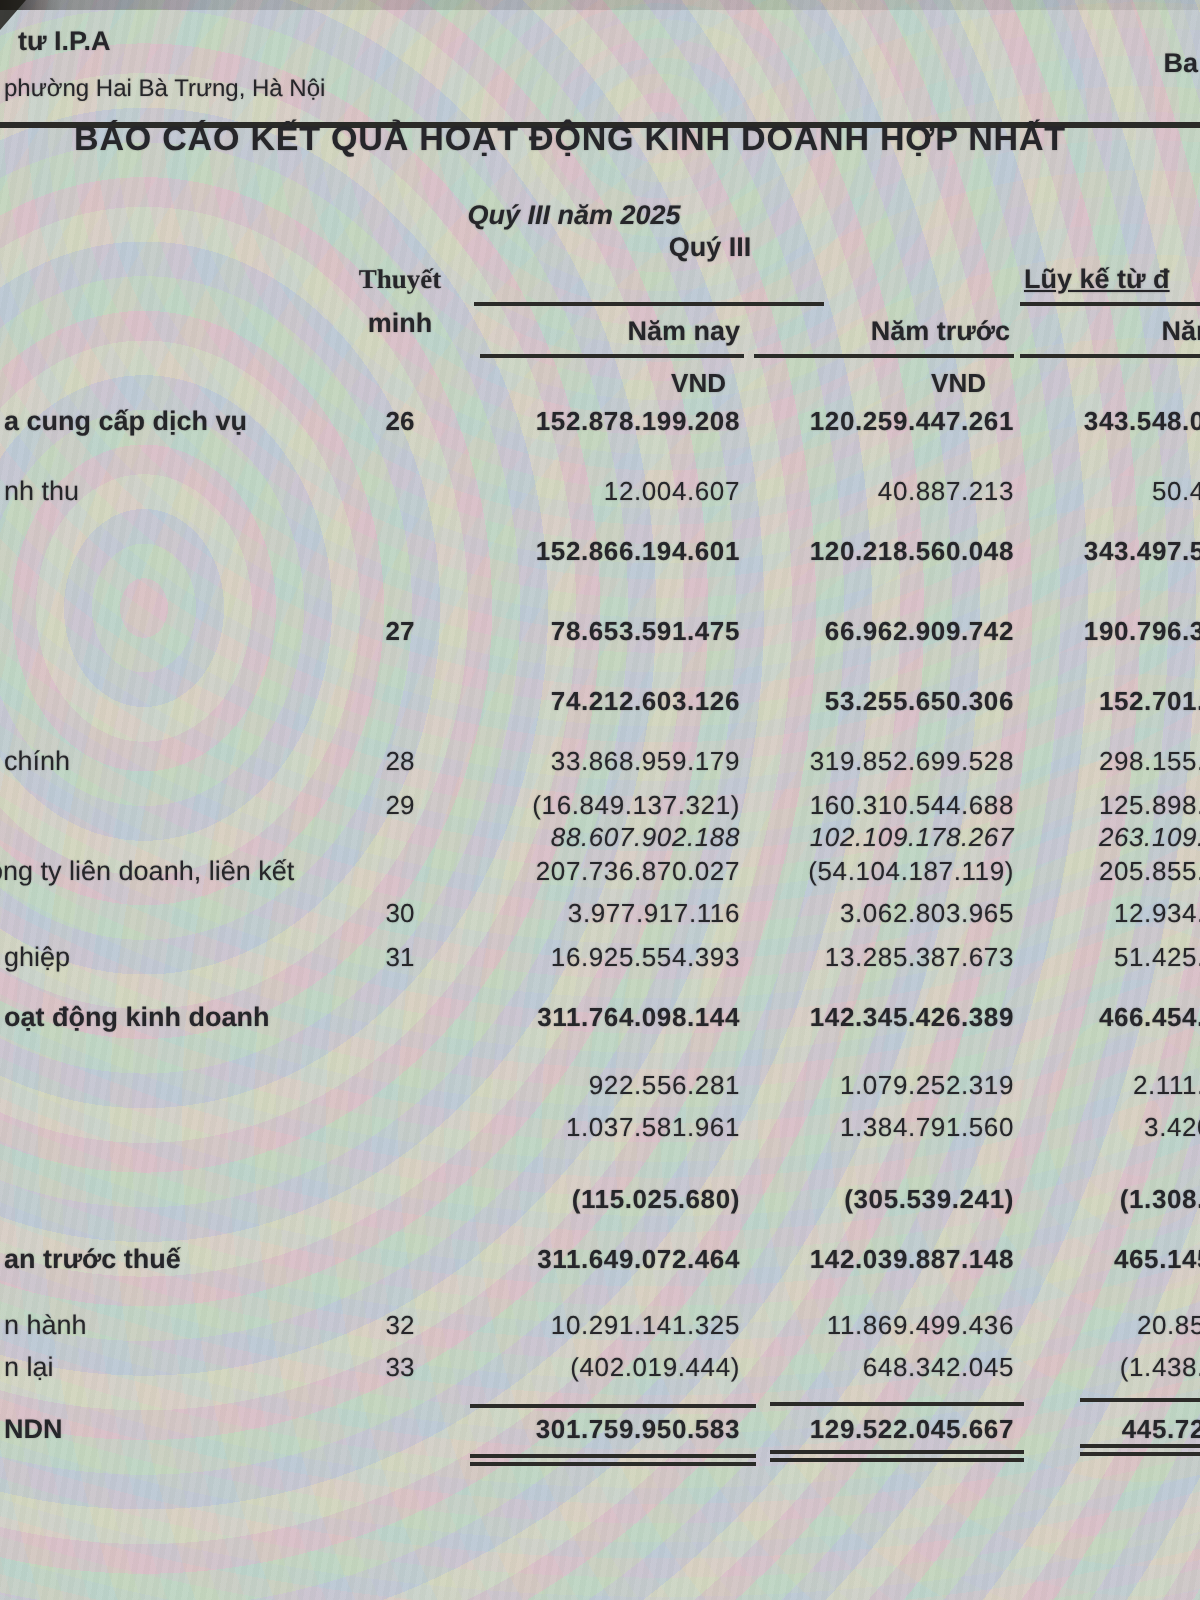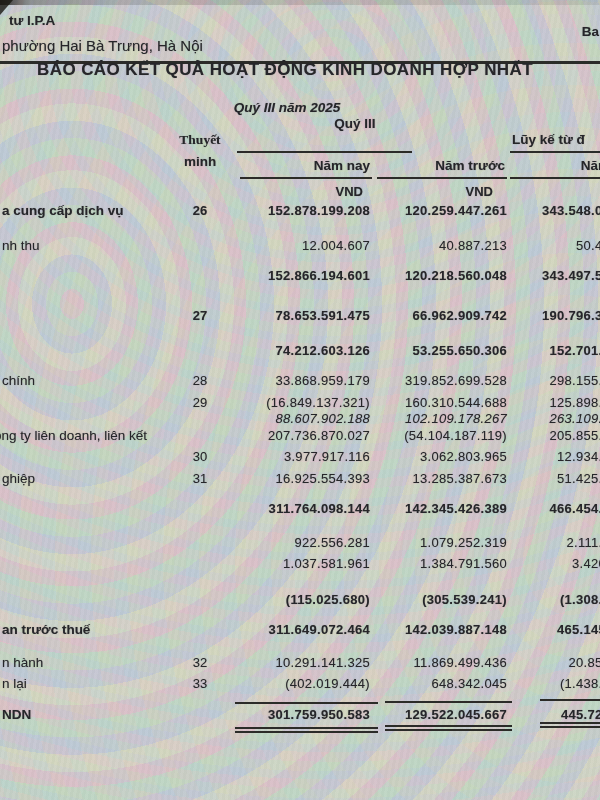--- a/index.html
+++ b/index.html
@@ -15,28 +15,28 @@
   }
   body *{text-shadow:0 0 1px rgba(40,40,40,.35);}
   .abs{position:absolute;white-space:nowrap;}
   .b{font-weight:700;}
   .top-edge{position:absolute;left:0;top:0;width:600px;height:5px;
     background:linear-gradient(to right, rgba(30,26,22,.85), rgba(40,36,30,.35) 30px, rgba(40,36,30,.18) 120px, rgba(40,36,30,.10));text-shadow:none;}
   .corner-tl{position:absolute;left:0;top:0;width:0;height:0;
     border-left:13px solid rgba(25,22,18,.8);border-bottom:15px solid transparent;text-shadow:none;}
   .rule{position:absolute;background:#2b2b28;height:1.5px;text-shadow:none;}
   .company1{left:9px;top:13px;font-size:13.5px;}
-  .company2{left:2px;top:37px;font-size:15px;}
+  .company2{left:2px;top:37px;font-size:12px;}
   .topright{right:1px;top:24px;font-size:13.5px;}
   .title{left:0;top:60px;width:570px;text-align:center;font-size:17px;letter-spacing:.4px;}
   .subtitle{left:0;top:100px;width:574px;text-align:center;font-size:13.5px;font-style:italic;}
   .h-note1{left:168px;top:132px;width:64px;text-align:center;font-size:13.5px;font-family:Liberation Serif, serif;}
   .h-note2{left:168px;top:154px;width:64px;text-align:center;font-size:13.5px;}
   .h-q3{left:300px;top:116px;width:110px;text-align:center;font-size:13.5px;}
-  .h-cum{left:512px;top:132px;font-size:13.5px;}
+  .h-cum{left:512px;top:132px;font-size:13.5px;text-decoration:underline;}
   .h-now{right:230px;top:158px;font-size:13.5px;}
   .h-prev{right:95px;top:158px;font-size:13.5px;text-align:right;}
   .h-cumsub{left:505px;top:158px;width:105px;text-align:right;font-size:13.5px;}
   .h-vnd1{right:237px;top:184px;font-size:13px;}
   .h-vnd2{right:107px;top:184px;font-size:13px;}
   .row{position:absolute;left:0;width:100%;height:18px;font-size:13px;}
   .row .lbl{position:absolute;left:2px;top:0;font-size:13.5px;white-space:nowrap;}
   .row .note{position:absolute;left:183px;top:0;width:34px;text-align:center;}
   .row .c2{position:absolute;top:0;right:230px;white-space:nowrap;letter-spacing:.3px;}
   .row .c3{position:absolute;top:0;right:93px;white-space:nowrap;letter-spacing:.3px;}
@@ -144,20 +144,21 @@
   <span class="c4">12.934.6</span>
 </div>
 <div class="row" style="top:471px;">
   <span class="lbl">ghiệp</span>
   <span class="note">31</span>
   <span class="c2">16.925.554.393</span>
   <span class="c3">13.285.387.673</span>
   <span class="c4">51.425.0</span>
 </div>
 <div class="row bold" style="top:501px;">
+  <span class="lbl">oạt động kinh doanh</span>
   <span class="note"></span>
   <span class="c2">311.764.098.144</span>
   <span class="c3">142.345.426.389</span>
   <span class="c4">466.454.0</span>
 </div>
 <div class="row" style="top:535px;">
   <span class="lbl"></span>
   <span class="note"></span>
   <span class="c2">922.556.281</span>
   <span class="c3">1.079.252.319</span>

